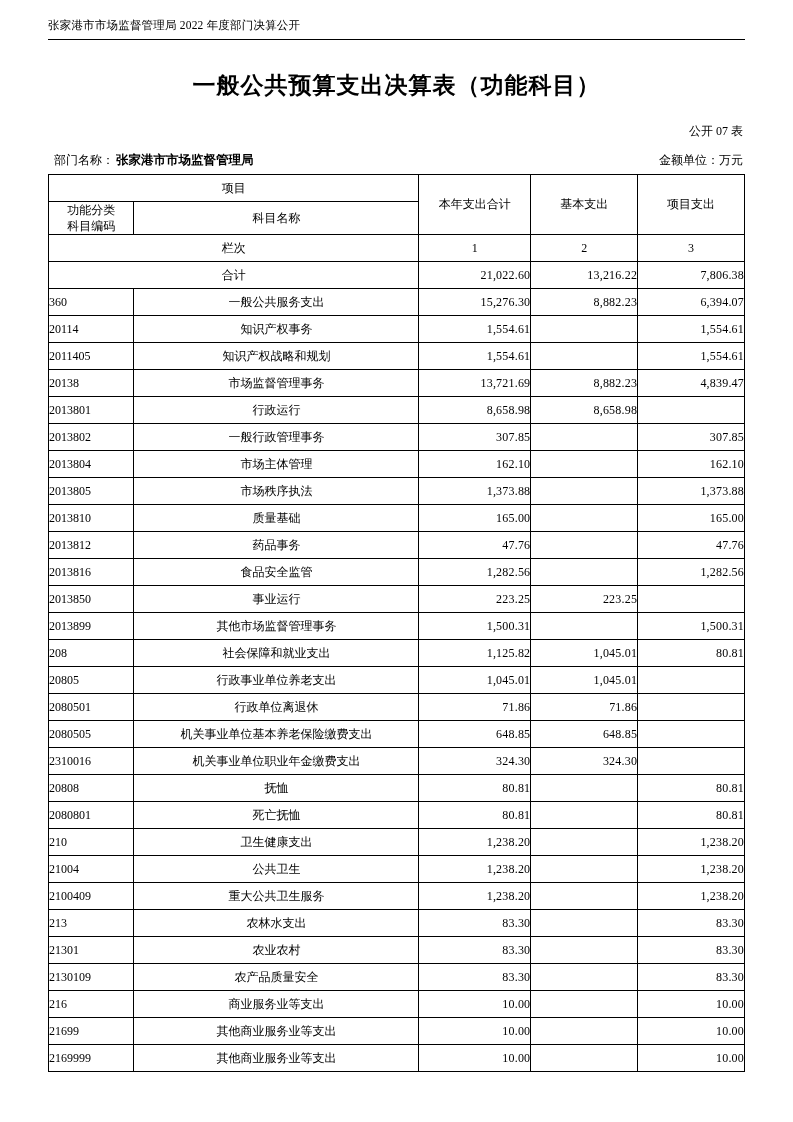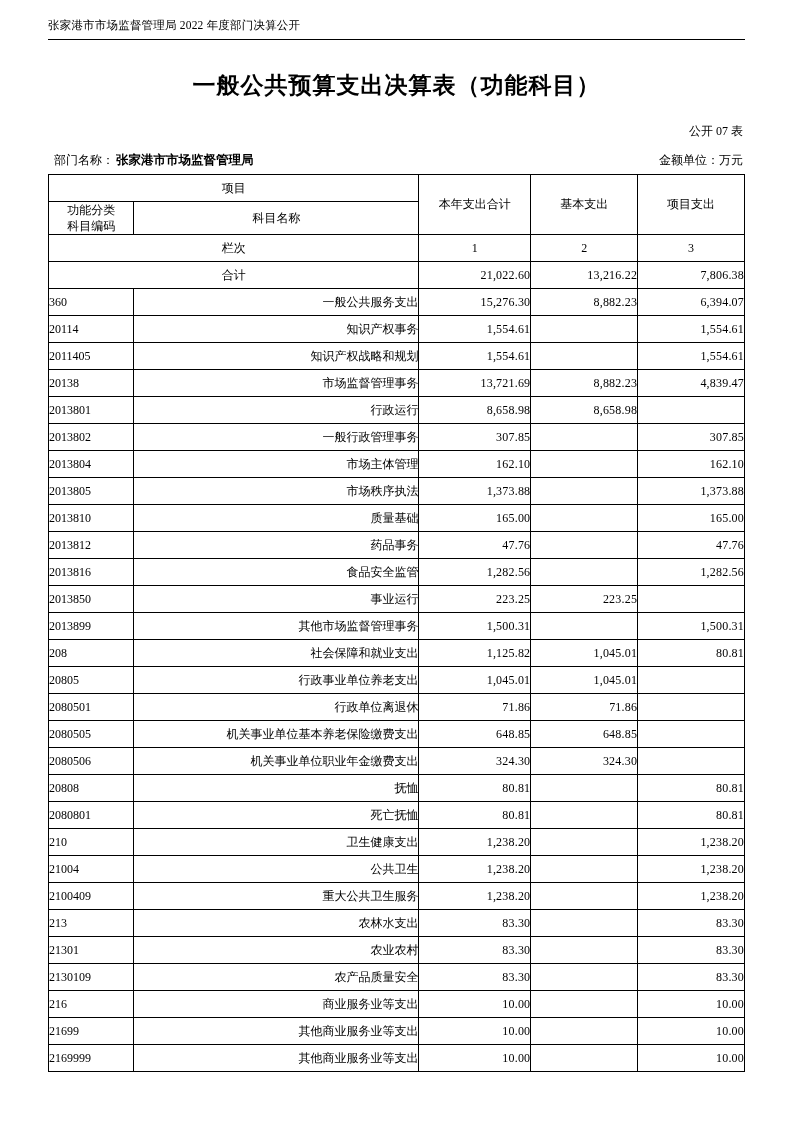--- a/index.html
+++ b/index.html
@@ -109,21 +109,21 @@
     padding-right: 7px;
     font-size: 12.5px;
     letter-spacing: 0.2px;
   }
   td.code {
     text-align: left;
     padding-left: 7px;
     font-size: 12px;
   }
   td.name {
-    text-align: right;
+    text-align: center;
     font-size: 12.5px;
   }
   td.center {
     text-align: center;
   }
   
   .lv0 { padding-left: 10px; }
   .lv1 { padding-left: 24px; }
   .lv2 { padding-left: 38px; }
 
@@ -308,21 +308,21 @@
           <td class="num"></td>
         </tr>
         <tr>
           <td class="code">2080505</td>
           <td class="name lv2">机关事业单位基本养老保险缴费支出</td>
           <td class="num">648.85</td>
           <td class="num">648.85</td>
           <td class="num"></td>
         </tr>
         <tr>
-          <td class="code">2080506</td>
+          <td class="code">2310016</td>
           <td class="name lv2">机关事业单位职业年金缴费支出</td>
           <td class="num">324.30</td>
           <td class="num">324.30</td>
           <td class="num"></td>
         </tr>
         <tr>
           <td class="code">20808</td>
           <td class="name lv1">抚恤</td>
           <td class="num">80.81</td>
           <td class="num"></td>

